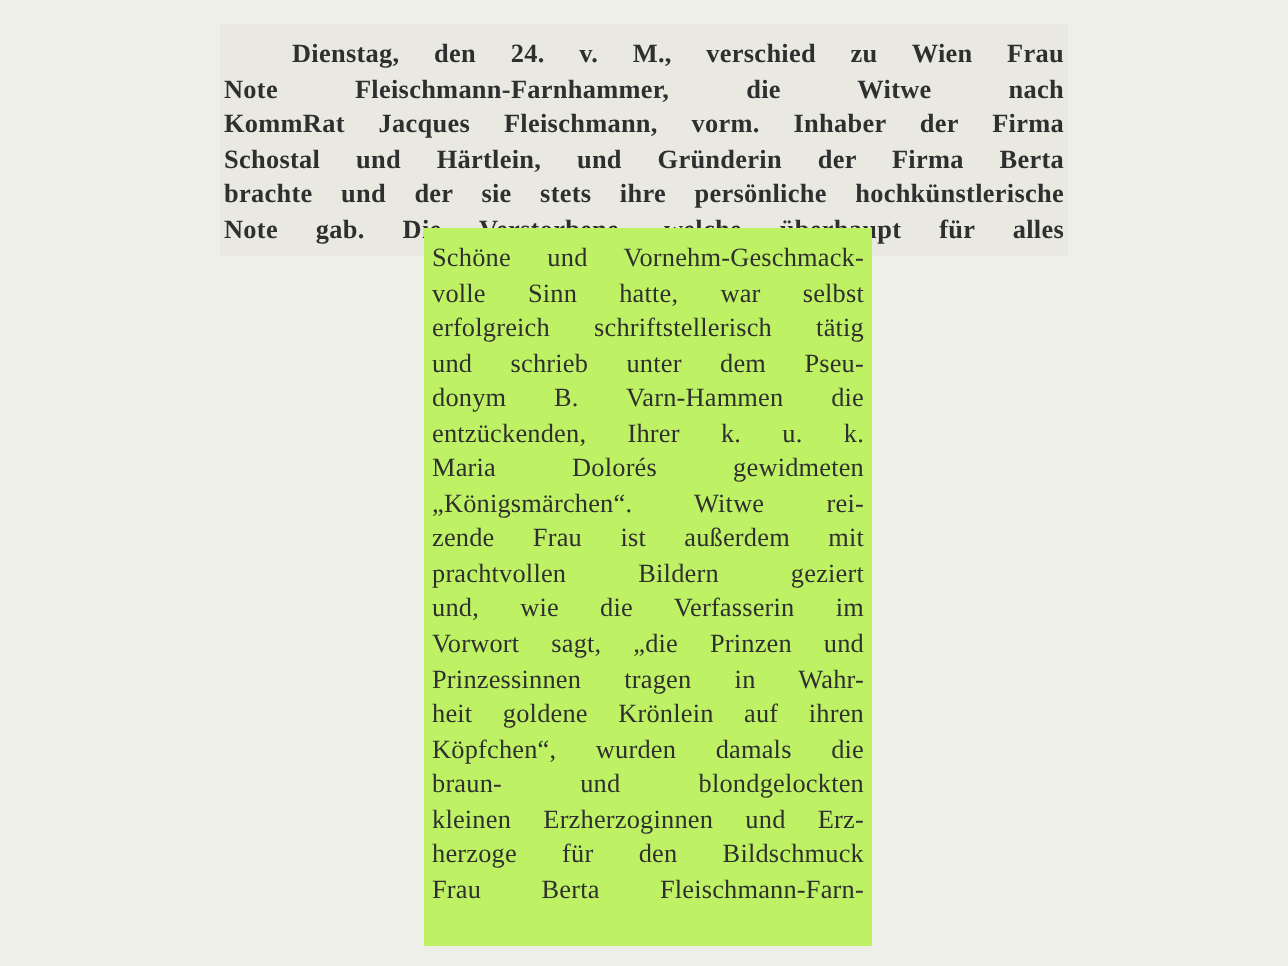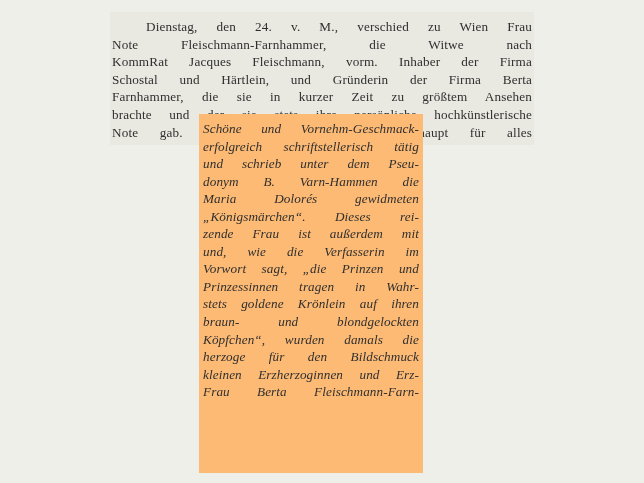--- a/index.html
+++ b/index.html
@@ -22,45 +22,45 @@
   }
   
   .top-block {
     position: absolute;
     left: 110px;
     top: 12px;
     width: 424px;
     background: #e9e9e2;
     padding: 6px 2px 4px 2px;
     box-sizing: border-box;
+    font-weight: bold;
   }
   .top-block p {
     margin: 0;
     text-align: justify;
     text-align-last: justify;
     font-size: 13.2px;
     line-height: 17.6px;
     letter-spacing: 0.15px;
     color: #2f2f2f;
   }
   .top-block p .indent {
     display: inline-block;
     width: 34px;
   }
   
   .column-block {
     position: absolute;
-    left: 199px;
+    left: 212px;
     top: 114px;
     width: 224px;
     height: 359px;
-    background: #fdba74;
+    background: #bef264;
     padding: 6px 4px 6px 4px;
     box-sizing: border-box;
-    font-style: italic;
   }
   .column-block p {
     margin: 0;
     text-align: justify;
     text-align-last: justify;
     font-size: 13.2px;
     line-height: 17.55px;
     letter-spacing: 0.1px;
     color: #2f2f2f;
     word-spacing: 0.5px;
@@ -75,39 +75,41 @@
 </head>
 <body>
 
 <div class="page">
 
   <div class="top-block">
     <p><span class="indent"></span><span>Dienstag, den 24. v. M., verschied zu Wien Frau</span></p>
     <p class="spaced"><span>Note Fleischmann-Farnhammer, die Witwe nach</span></p>
     <p><span>KommRat Jacques Fleischmann, vorm. Inhaber der Firma</span></p>
     <p><span>Schostal und Härtlein, und Gründerin der Firma Berta</span></p>
-    <p><span>Farnhammer, die sie in kurzer Zeit zu größtem Ansehen</span></p>
     <p><span>brachte und der sie stets ihre persönliche hochkünstlerische</span></p>
     <p><span>Note gab.  Die Verstorbene, welche überhaupt für alles</span></p>
   </div>
 
   <div class="column-block">
     <p><span>Schöne und Vornehm-Geschmack-</span></p>
+    <p><span>volle Sinn hatte, war selbst</span></p>
     <p><span>erfolgreich schriftstellerisch tätig</span></p>
     <p><span>und schrieb unter dem Pseu-</span></p>
     <p><span>donym B. Varn-Hammen die</span></p>
+    <p><span>entzückenden, Ihrer k. u. k.</span></p>
     <p class="spaced"><span>Maria Dolorés gewidmeten</span></p>
-    <p><span>„Königsmärchen“. Dieses rei-</span></p>
+    <p><span>„Königsmärchen“. Witwe rei-</span></p>
     <p><span>zende Frau ist außerdem mit</span></p>
+    <p><span>prachtvollen Bildern geziert</span></p>
     <p><span>und, wie die Verfasserin im</span></p>
     <p><span>Vorwort sagt, „die Prinzen und</span></p>
     <p><span>Prinzessinnen tragen in Wahr-</span></p>
-    <p><span>stets goldene Krönlein auf ihren</span></p>
+    <p><span>heit goldene Krönlein auf ihren</span></p>
+    <p><span>Köpfchen“, wurden damals die</span></p>
     <p><span>braun- und blondgelockten</span></p>
-    <p><span>Köpfchen“, wurden damals die</span></p>
+    <p><span>kleinen Erzherzoginnen und Erz-</span></p>
     <p><span>herzoge für den Bildschmuck</span></p>
-    <p><span>kleinen Erzherzoginnen und Erz-</span></p>
     <p><span>Frau Berta Fleischmann-Farn-</span></p>
 
     <p class="last-line"><span></span></p>
   </div>
 
 </div>
 
 </body></html>

